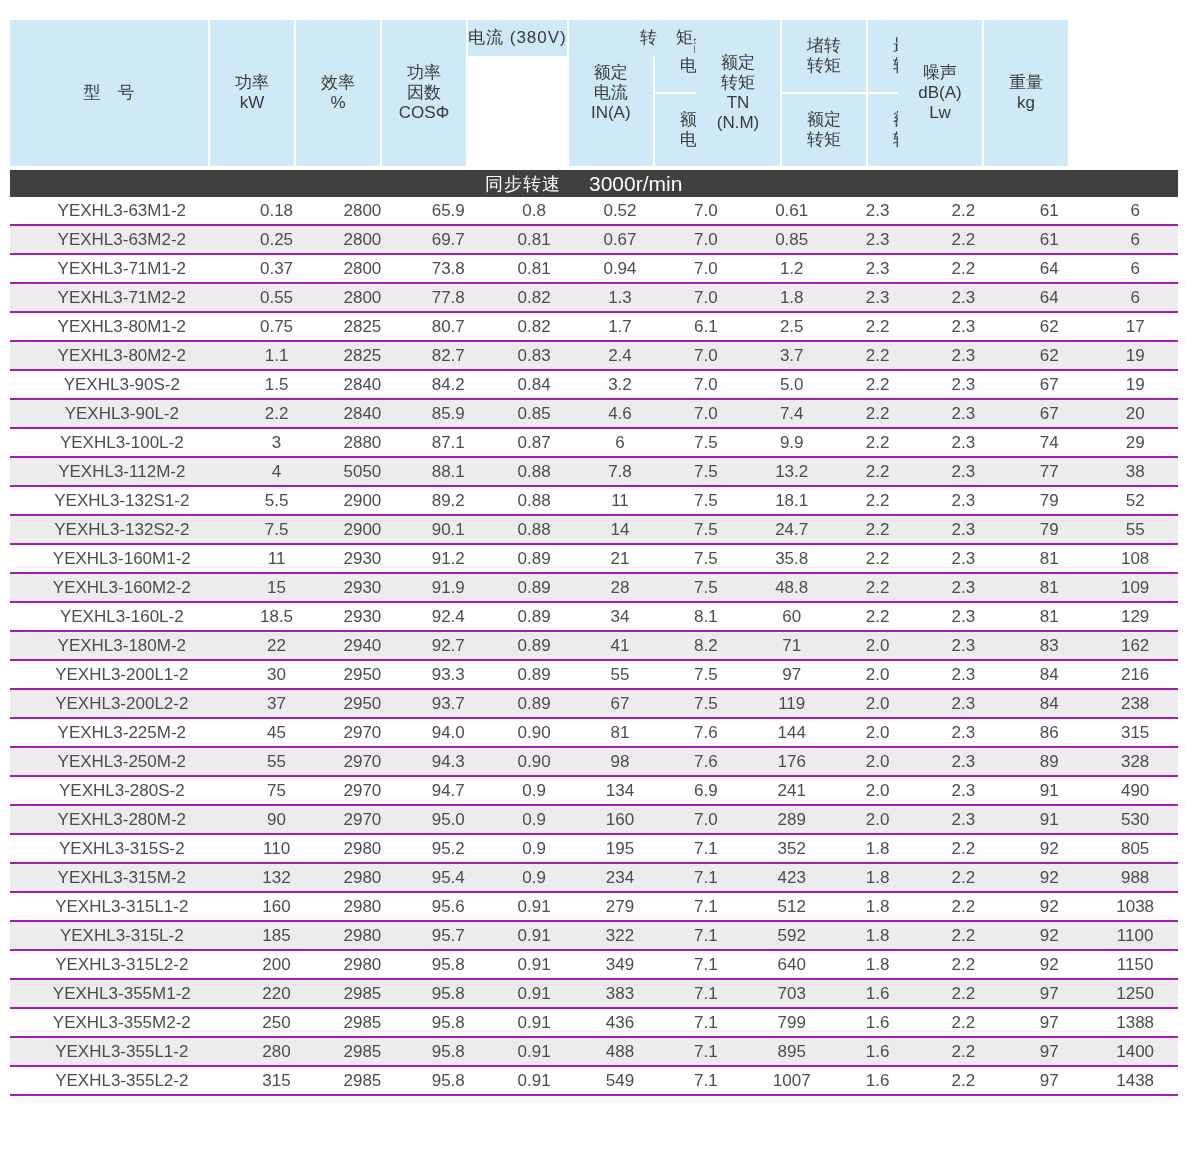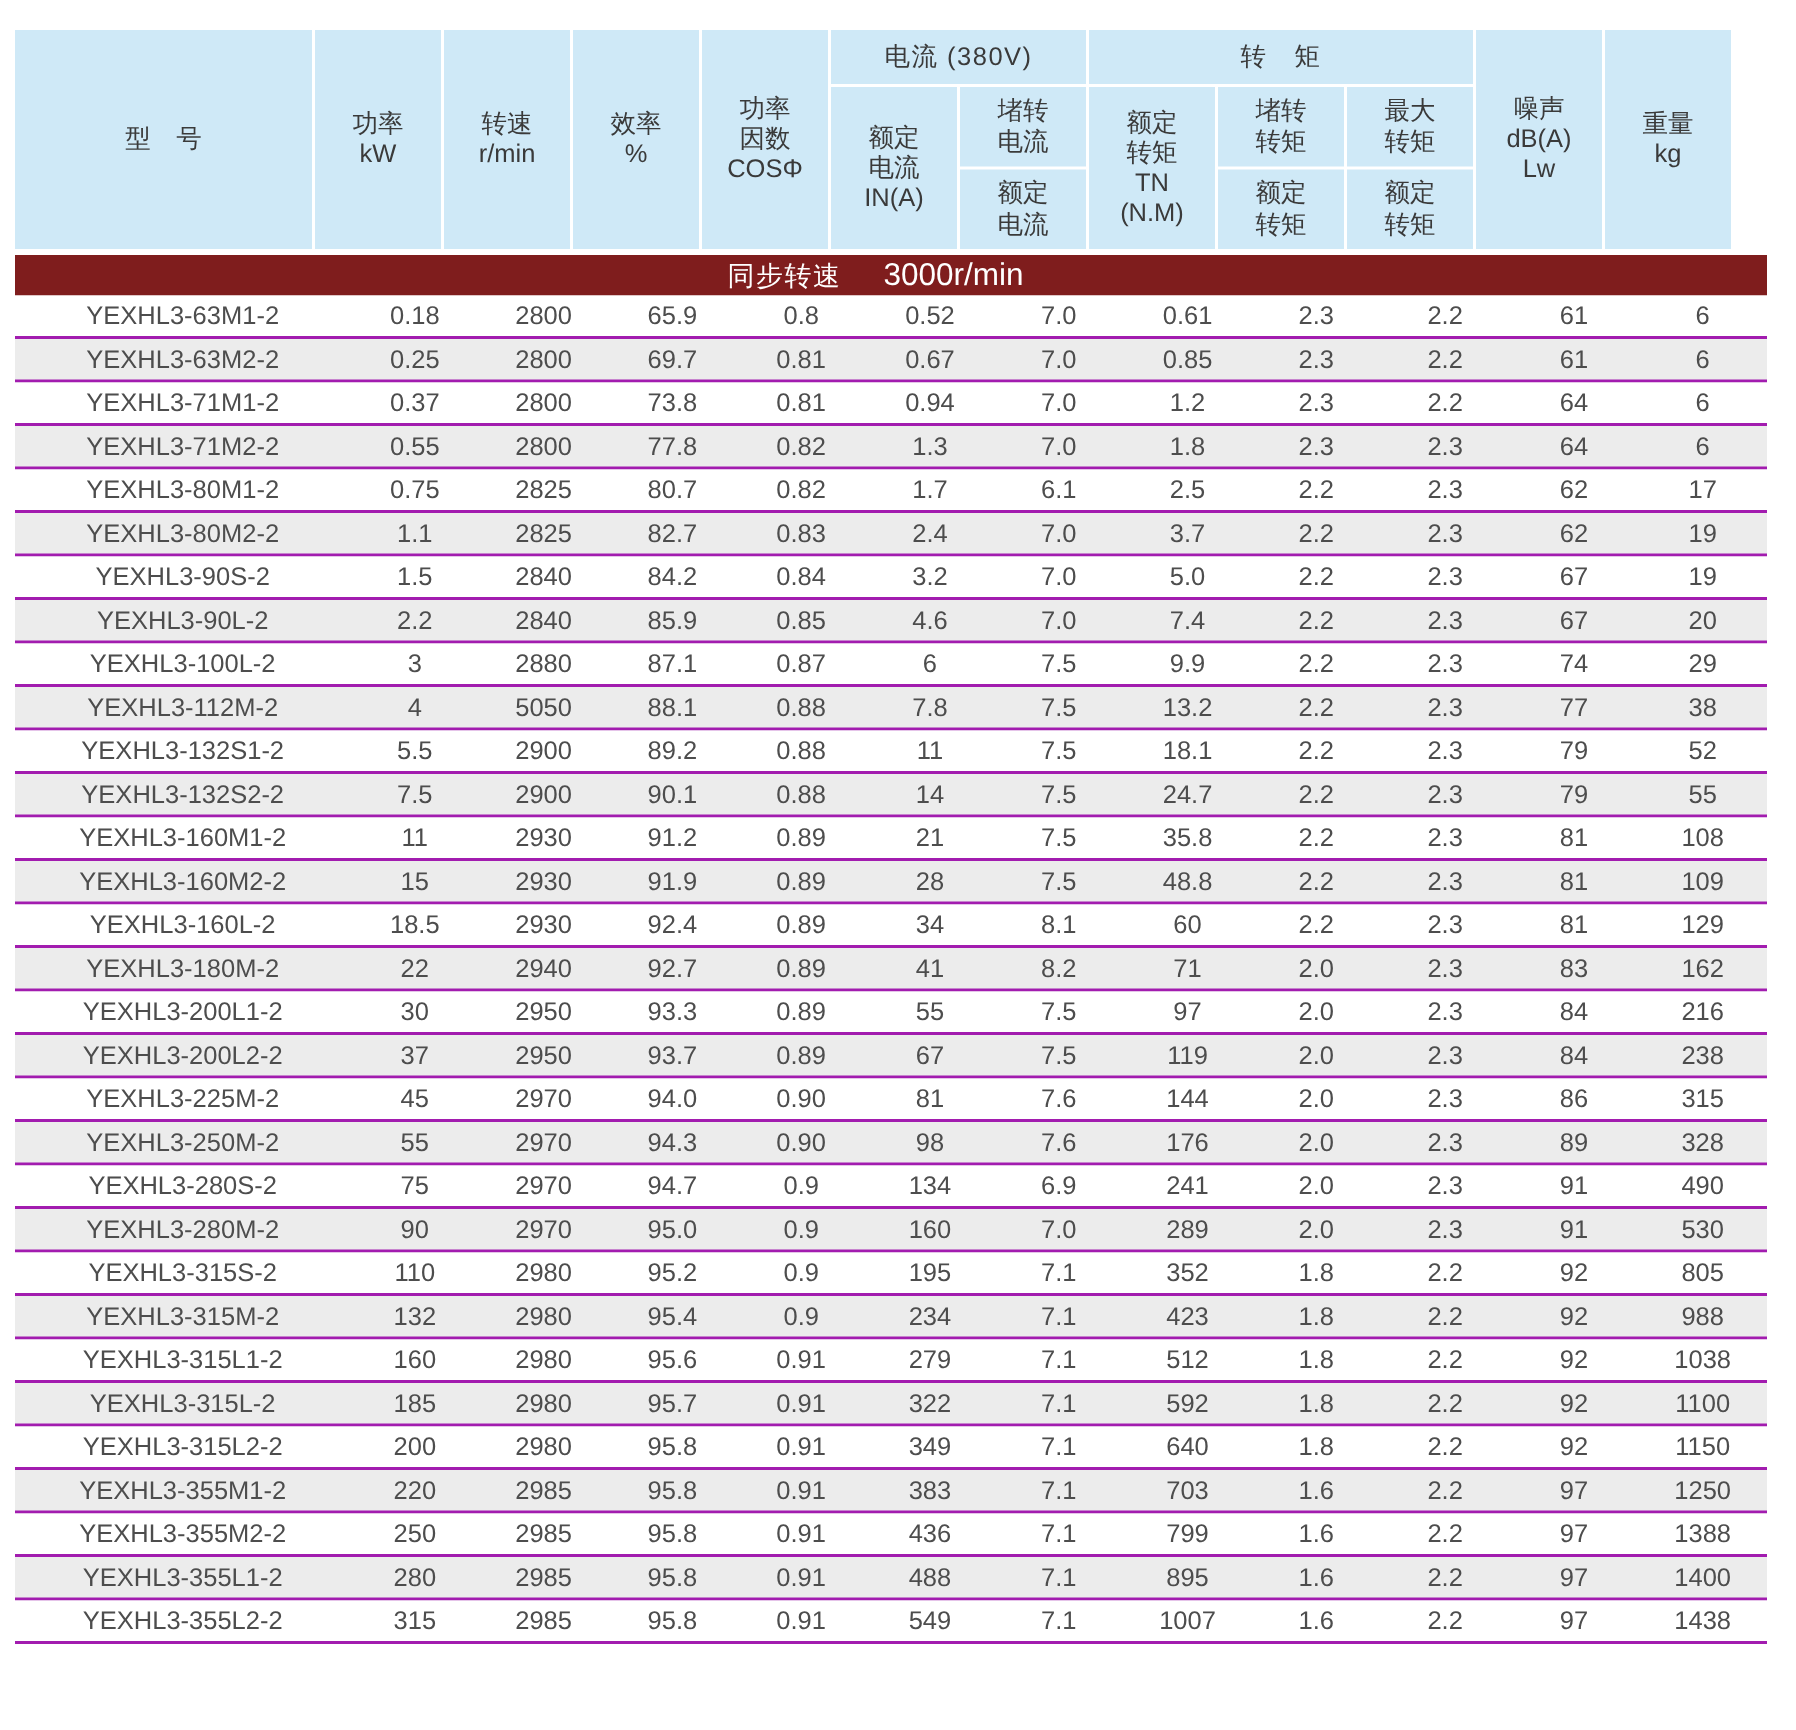--- a/index.html
+++ b/index.html
@@ -13,40 +13,40 @@
   }
   
   .thead{
     display:flex;gap:2px;height:146px;
     color:#3a3a3a;font-size:17px;line-height:1.18;
   }
   .hcell{
     background:#cfe9f7;display:flex;align-items:center;justify-content:center;
     text-align:center;white-space:pre-line;
   }
-  .hgroup{display:flex;flex-direction:column;gap:2px;}
+  .hgroup{display:flex;gap:2px;}
   .gtitle{
     height:36px;background:#cfe9f7;display:flex;align-items:center;justify-content:center;
     white-space:pre;letter-spacing:1px;
   }
   .gsub{display:flex;gap:2px;flex:1;}
   .subcell{
     background:#cfe9f7;display:flex;flex-direction:column;align-items:center;
     justify-content:center;text-align:center;white-space:pre-line;
   }
   .frac{justify-content:flex-start;}
   .frac .half{flex:1;display:flex;align-items:center;justify-content:center;width:100%;}
   .frac .bar{height:2px;width:100%;background:#ffffff;}
   .w-model{width:198px;}
   .w-std{width:84px;}
   .w-cur-group{width:170px;}
   .w-trq-group{width:256px;}
   
   .banner{
-    margin-top:4px;height:27px;background:#7f1d1d;color:#ffffff;
+    margin-top:4px;height:27px;background:#404040;color:#ffffff;
     display:flex;align-items:center;
   }
   .banner .lbl{margin-left:475px;font-size:18px;letter-spacing:1px;}
   .banner .val{margin-left:28px;font-size:21px;}
   
   .tbody{color:#4d4d4d;font-size:17px;}
   .trow{
     display:flex;height:29px;box-sizing:border-box;
     border-bottom:2px solid #a21caf;background:#ffffff;align-items:center;
   }
@@ -60,22 +60,20 @@
 </style>
 </head>
 <body>
 
 <div class="spec-table">
 
   <div class="thead">
     <div class="hcell w-model">型　号</div>
     <div class="hcell w-std">功率
 kW</div>
-    <div class="hcell w-std">转速
-r/min</div>
     <div class="hcell w-std">效率
 %</div>
     <div class="hcell w-std">功率
 因数
 COSΦ</div>
 
     <div class="hgroup w-cur-group">
       <div class="gtitle">电流 (380V)</div>
       <div class="gsub">
         <div class="subcell w-std">额定

